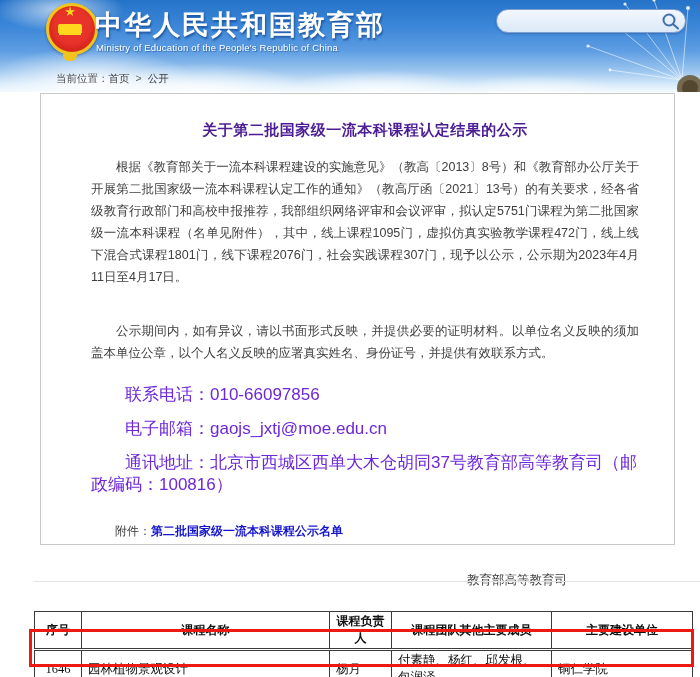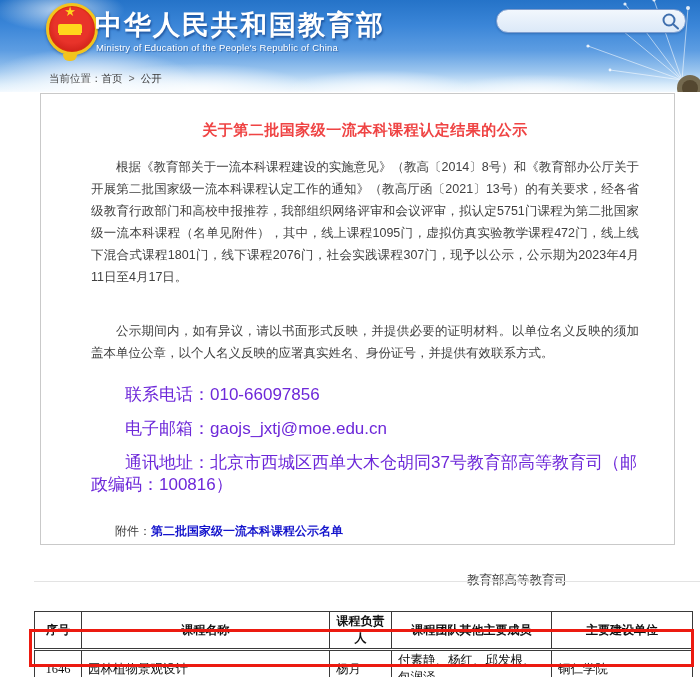--- a/index.html
+++ b/index.html
@@ -56,34 +56,34 @@
     box-shadow: 0 1px 2px rgba(10,50,110,.3);
   }
   .search input {
     flex:1; border:none; outline:none; background:transparent; height:20px;
     padding:0 8px; font-size:11px; color:#345;
   }
   .search .mag { width:22px; height:18px; flex:0 0 22px; margin-right:4px; }
 
   
   .breadcrumb {
-    position:absolute; left:49px; top:72px; font-size:10.5px; color:#4a4a4a; z-index:3;
+    position:absolute; left:56px; top:72px; font-size:10.5px; color:#4a4a4a; z-index:3;
   }
   .breadcrumb a { color:#3a3a3a; text-decoration:none; cursor:pointer; }
   .breadcrumb .sep { margin:0 6px; color:#666; }
 
   
   .doc {
     position:absolute; left:40px; top:93px; width:635px; height:452px;
     background:#ffffff; border:1px solid #c9c9c9;
     padding: 27px 35px 0 50px;
     color:#404040;
   }
   .doc-title {
-    text-align:center; font-size:15px; font-weight:bold; color:#ef4444; letter-spacing:.5px;
+    text-align:center; font-size:15px; font-weight:bold; color:#4c1d95; letter-spacing:.5px;
   }
   .doc p.body-p {
     margin-top:32px; font-size:12.5px; line-height:22px; text-align:justify;
     text-indent:2em; color:#404040;
   }
   .doc p.first-p { margin-top:16px; }
   .contact-line { margin-top:12px; font-size:17px; line-height:22px; text-indent:2em; color:#6d28d9; }
   .contact-line.first { margin-top:20px; }
   .attach-line { margin-top:24px; font-size:12px; line-height:22px; text-indent:2em; color:#404040; }
   .attach-line a { color:#1414cc; font-weight:bold; text-decoration:none; cursor:pointer; }
@@ -169,21 +169,21 @@
     </div>
   </div>
 
   <div class="breadcrumb">
     <span>当前位置：</span><a>首页</a><span class="sep">&gt;</span><a>公开</a>
   </div>
 
   <div class="doc">
     <div class="doc-title">关于第二批国家级一流本科课程认定结果的公示</div>
 
-    <p class="body-p first-p">根据《教育部关于一流本科课程建设的实施意见》（教高〔2014〕8号）和《教育部办公厅关于开展第二批国家级一流本科课程认定工作的通知》（教高厅函〔2021〕13号）的有关要求，经各省级教育行政部门和高校申报推荐，我部组织网络评审和会议评审，拟认定5751门课程为第二批国家级一流本科课程（名单见附件），其中，线上课程1095门，虚拟仿真实验教学课程472门，线上线下混合式课程1801门，线下课程2076门，社会实践课程307门，现予以公示，公示期为2023年4月11日至4月17日。</p>
+    <p class="body-p first-p">根据《教育部关于一流本科课程建设的实施意见》（教高〔2013〕8号）和《教育部办公厅关于开展第二批国家级一流本科课程认定工作的通知》（教高厅函〔2021〕13号）的有关要求，经各省级教育行政部门和高校申报推荐，我部组织网络评审和会议评审，拟认定5751门课程为第二批国家级一流本科课程（名单见附件），其中，线上课程1095门，虚拟仿真实验教学课程472门，线上线下混合式课程1801门，线下课程2076门，社会实践课程307门，现予以公示，公示期为2023年4月11日至4月17日。</p>
     <p class="body-p">公示期间内，如有异议，请以书面形式反映，并提供必要的证明材料。以单位名义反映的须加盖本单位公章，以个人名义反映的应署真实姓名、身份证号，并提供有效联系方式。</p>
 
     <div class="contact-line first"><span>联系电话：</span><span>010-66097856</span></div>
 
     <div class="contact-line"><span>电子邮箱：</span><span>gaojs_jxtj@moe.edu.cn</span></div>
 
     <div class="contact-line"><span>通讯地址：</span><span>北京市西城区西单大木仓胡同37号教育部高等教育司（邮政编码：100816）</span></div>
 
     <div class="attach-line"><span>附件：</span><a>第二批国家级一流本科课程公示名单</a></div>
 

